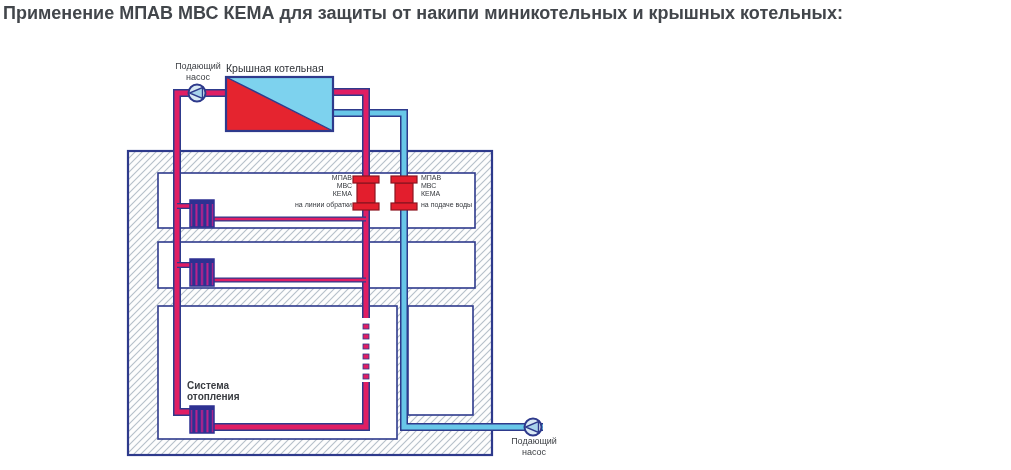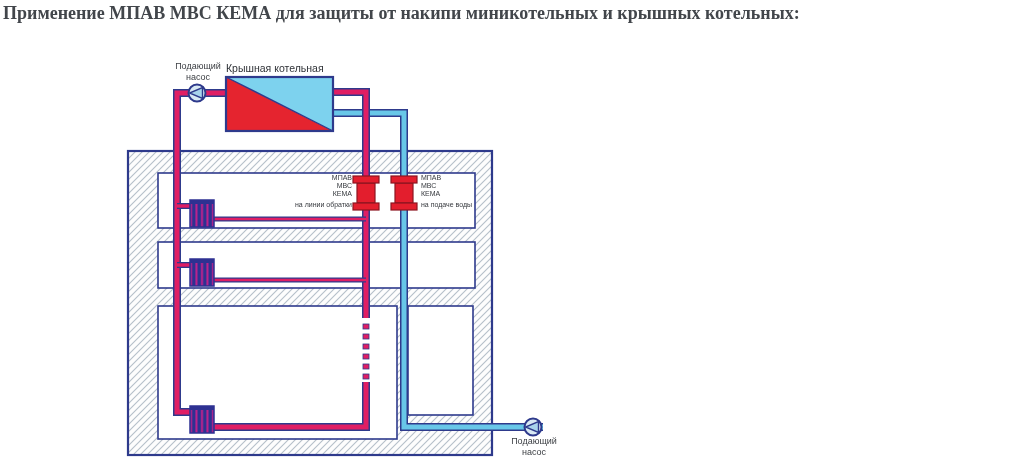--- a/index.html
+++ b/index.html
@@ -4,21 +4,20 @@
 <style>
   html,body { margin:0; padding:0; background:#ffffff; }
   .page {
     position:relative; width:1011px; height:470px; background:#ffffff;
     font-family:"Liberation Sans", sans-serif; overflow:hidden;
   }
   .title {
     position:absolute; left:3px; top:3px; width:1006px;
     font-size:18px; font-weight:bold; color:#42464b; letter-spacing:0px;
     white-space:nowrap;
-    font-family:Liberation Serif, serif;
   }
   svg.diagram { position:absolute; left:0; top:0; }
   .lbl { position:absolute; color:#3b3e43; }
   .pump-top-lbl   { left:159px; top:61px;  width:78px; text-align:center; font-size:9px;  line-height:10.5px; }
   .boiler-lbl     { left:226px; top:62px;  width:140px; font-size:10.5px; font-weight:normal; color:#2f3237; white-space:nowrap; }
   .dev-return-lbl { left:278px; top:174px; width:74px; text-align:right; font-size:7px; line-height:8px; color:#36393e; }
   .dev-supply-lbl { left:421px; top:174px; width:74px; text-align:left;  font-size:7px; line-height:8px; color:#36393e; }
   .dev-line4 { margin-top:3px; }
   .heating-lbl    { left:187px; top:380px; width:90px; font-size:10px; font-weight:bold; line-height:11px; color:#3a3d42; }
   .pump-bot-lbl   { left:494px; top:436px; width:80px; text-align:center; font-size:9px; line-height:10.5px; }
@@ -154,19 +153,23 @@
     <div class="dev-line4">на линии обратки</div>
   </div>
 
   <div class="lbl dev-supply-lbl">
     <div>МПАВ</div>
     <div>МВС</div>
     <div>КЕМА</div>
     <div class="dev-line4">на подаче воды</div>
   </div>
 
+  <div class="lbl heating-lbl">
+    <div>Система</div>
+    <div>отопления</div>
+  </div>
 
   <div class="lbl pump-bot-lbl">
     <div>Подающий</div>
     <div>насос</div>
   </div>
 
 </div>
 
 </body></html>

